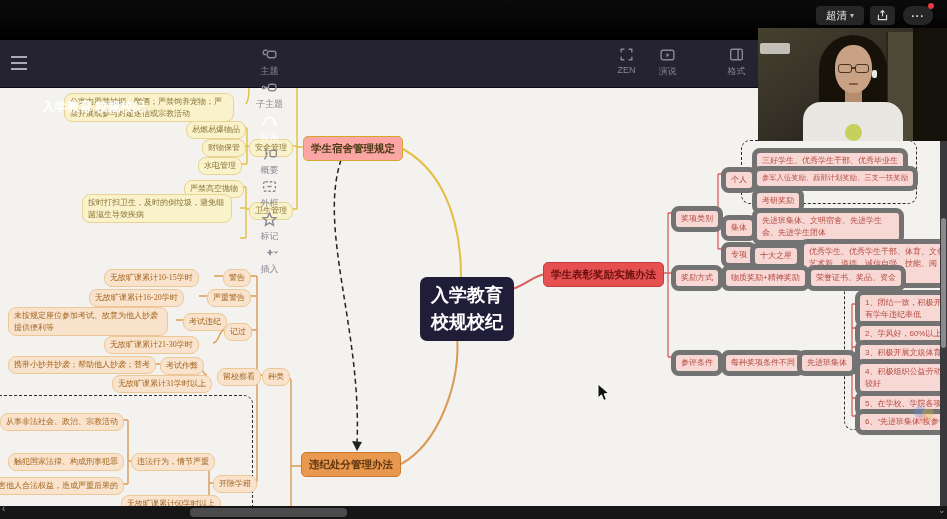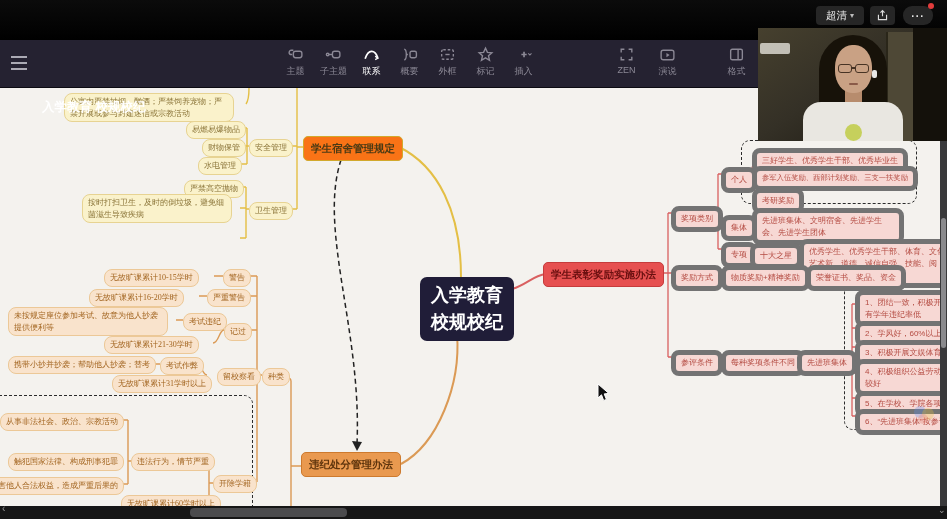--- a/index.html
+++ b/index.html
@@ -22,21 +22,21 @@
     background:#e23c3c; z-index:8; }
   .chev { font-size:8px; color:#bbb; }
 
   
   #toolbar { position:absolute; left:0; top:40px; width:947px; height:48px;
     background:#252231; border-bottom:1px solid #0c0b12; z-index:5; }
   #hamburger { position:absolute; left:10px; top:15px; width:18px; height:16px; color:#cfcdd6; }
   #doc-title { position:absolute; left:42px; top:54px; transform:translateY(-50%); margin-top:13px;
     color:#fff; font-size:12.5px; font-weight:700; white-space:nowrap; }
   .tgroup { position:absolute; top:6px; display:flex; }
-  #tg-center { left:277px; gap:1px; }
+  #tg-center { left:251px; gap:1px;flex-direction:column; }
   #tg-right { left:608px; gap:4px; }
   #tg-format { left:718px; }
   .titem { width:37px; display:flex; flex-direction:column; align-items:center; gap:2px;
     color:#8b8895; cursor:default; }
   .titem.active { color:#fff;text-align:center; }
   .titem .lbl { font-size:9px; white-space:nowrap; }
   .titem svg { width:17px; height:17px; stroke:currentColor; fill:none; stroke-width:1.3; }
 
   
   #canvas { position:absolute; left:0; top:88px; width:947px; height:431px;
@@ -44,21 +44,21 @@
   #lines { position:absolute; left:0; top:0; width:947px; height:519px; z-index:1; }
 
   
   .nd { position:absolute; font-size:8px; line-height:1.45; padding:2px 5px; border-radius:8px;
     white-space:nowrap; z-index:2; }
   .wrap { white-space:normal; }
   .y  { background:#faf2cb; color:#8a7438; border:1px solid #e7d392; }
   .o  { background:#f9e3cc; color:#a2641f; border:1px solid #ecc897;font-family:Liberation Serif, serif; }
   .r  { background:#f7d8d4; color:#b44b42; border:5px solid #737373; }
   .tight { font-size:7.3px; }
-  .hy { background:#f97316; color:#4a3a14; border:1px solid #d2a92c; font-weight:700;
+  .hy { background:#fca5a5; color:#4a3a14; border:1px solid #d2a92c; font-weight:700;
         font-size:10.5px; padding:4px 7px; border-radius:5px; }
   .ho { background:#e9994f; color:#5f350d; border:1px solid #cd7a2e; font-weight:700;
         font-size:10.5px; padding:4px 7px; border-radius:5px; }
   .hr { background:#e65050; color:#6b1010; border:1px solid #c53c3c; font-weight:700;
         font-size:10.5px; padding:4px 7px; border-radius:5px; }
   #central { position:absolute; left:420px; top:277px; width:94px; background:#201d38;
     color:#fff; font-weight:700; font-size:18px; line-height:1.5; text-align:center;
     white-space:pre-line; padding:5px 4px; border-radius:7px; z-index:2; }
   .gbox { position:absolute; border:1.6px dashed #2b2b2b; border-radius:9px; z-index:1; }
 

